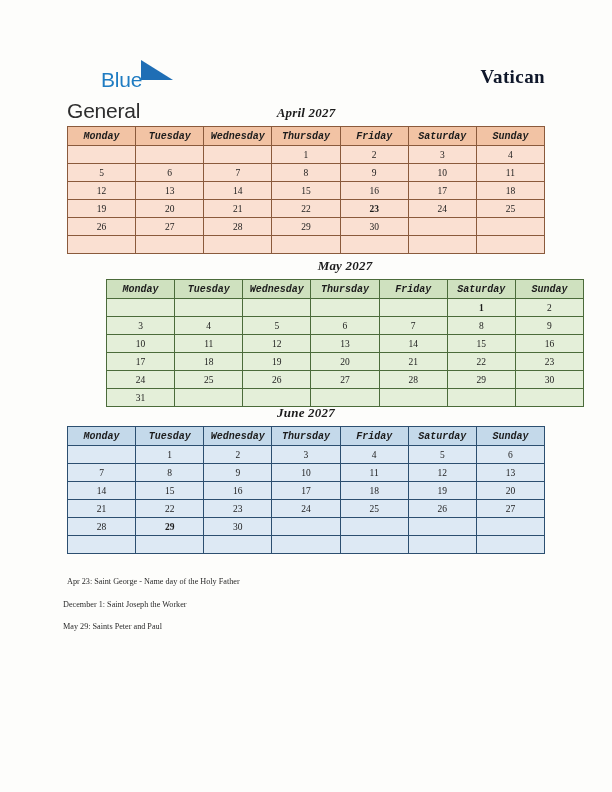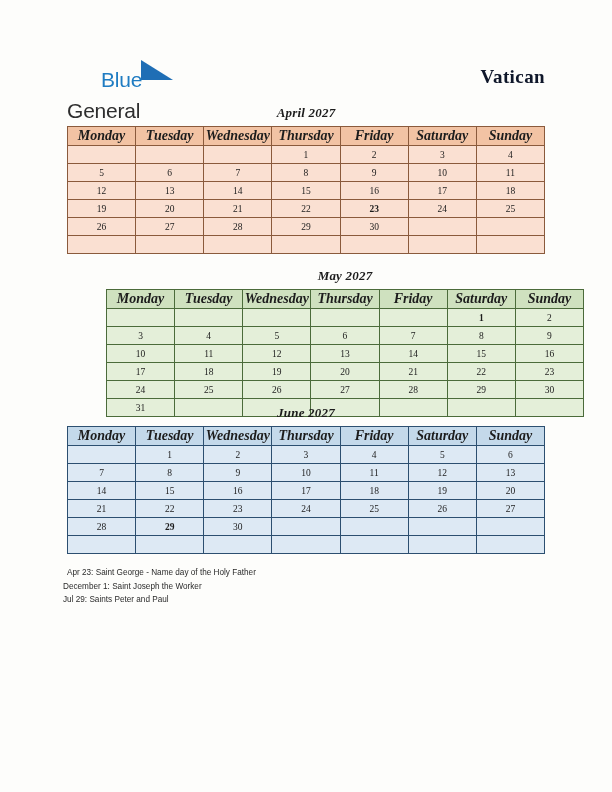--- a/index.html
+++ b/index.html
@@ -98,22 +98,23 @@
     text-align: center;
     vertical-align: middle;
     font-family: "Liberation Serif", serif;
     font-size: 9.5px;
     color: #1c1c1c;
     padding: 1px 0 1px 0;
   }
   table.cal th {
     font-style: italic;
     font-weight: bold;
-    font-size: 14px;
+    font-size: 10px;
     height: 16px;
+    font-family: Liberation Mono, monospace;
   }
   td.red, td.red span { color: #ee1111; font-weight: bold; }
 
   
   .m-apr table.cal th, .m-apr table.cal td { border: 1px solid #8a5a3c; }
   .m-apr table.cal th { background: #f2c3a4; }
   .m-apr table.cal td { background: #fae0d2; }
 
   
   .m-may table.cal th, .m-may table.cal td { border: 1px solid #4b6b3a; }
@@ -126,25 +127,26 @@
   .m-jun table.cal td { background: #dde9f4; }
 
   
   .holidays {
     position: absolute;
     left: 63px;
     top: 566px;
     width: 480px;
   }
   .holidays .hline {
-    font-family: Liberation Sans, sans-serif;
+    font-family: Liberation Serif, serif;
     font-size: 8.2px;
     color: #2b2b2b;
     line-height: 13.5px;
     white-space: nowrap;
+    margin-top: 9px;
   }
   .holidays .hline:first-child { padding-left: 4px; }
 </style>
 </head>
 <body>
 
 <div class="header">
   <div class="logo">
     <span class="logo-general">General</span>
     <span class="logo-tri">
@@ -223,21 +225,21 @@
           <td></td>
           <td></td>
           <td></td>
           <td></td>
           <td></td>
         </tr>
       </tbody>
   </table>
 </div>
 
-<div class="month-block m-may" style="top:268px;padding-left:39px;">
+<div class="month-block m-may" style="top:258px;padding-left:39px;">
   <div class="month-title">May 2027</div>
   <table class="cal">
     <thead>
       <tr>
         <th>Monday</th>
         <th>Tuesday</th>
         <th>Wednesday</th>
         <th>Thursday</th>
         <th>Friday</th>
         <th>Saturday</th>
@@ -372,14 +374,14 @@
           <td></td>
           <td></td>
         </tr>
       </tbody>
   </table>
 </div>
 
 <div class="holidays">
   <div class="hline">Apr 23: Saint George - Name day of the Holy Father</div>
   <div class="hline">December 1: Saint Joseph the Worker</div>
-  <div class="hline">Jul 29: Saints Peter and Paul</div>
+  <div class="hline">May 29: Saints Peter and Paul</div>
 </div>
 
 </body></html>

